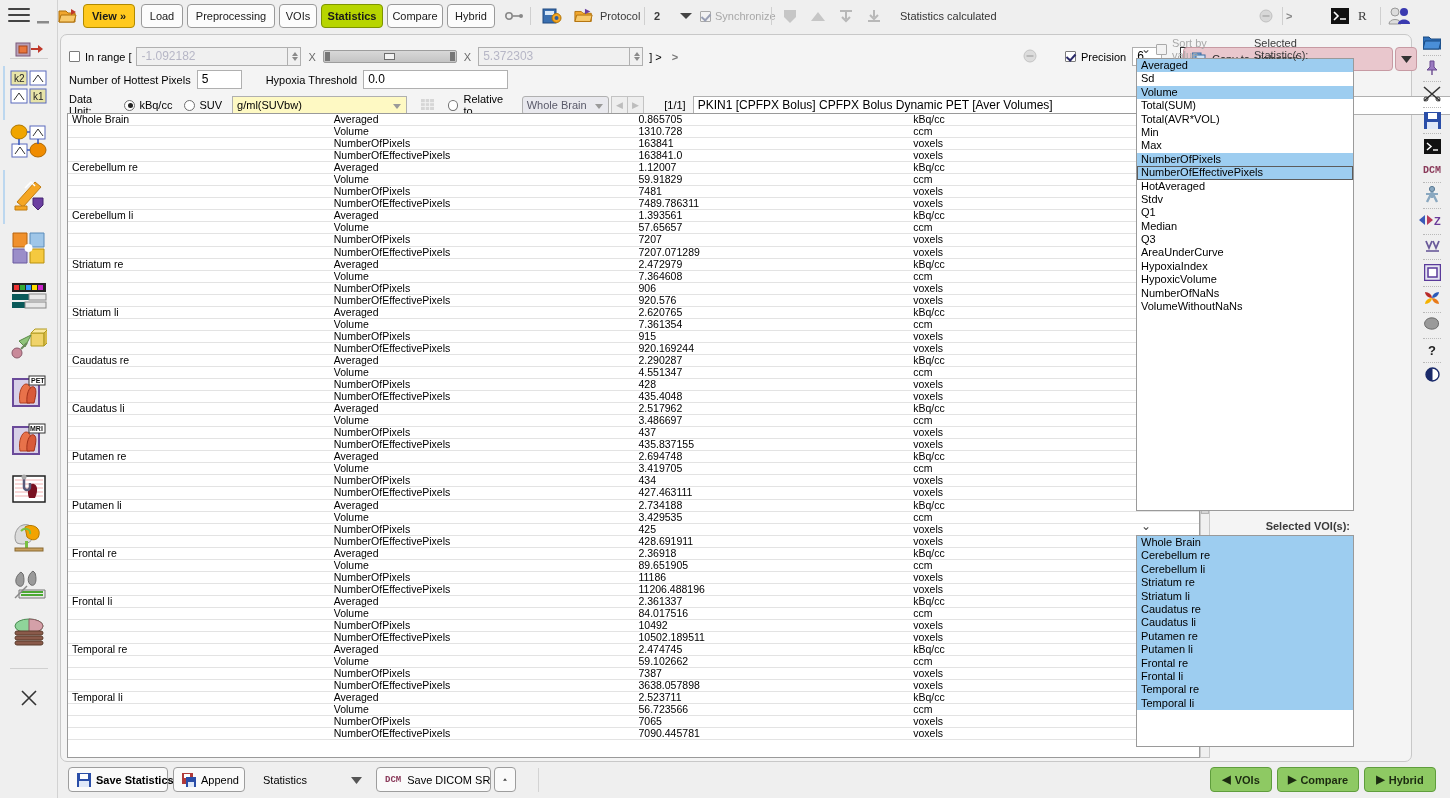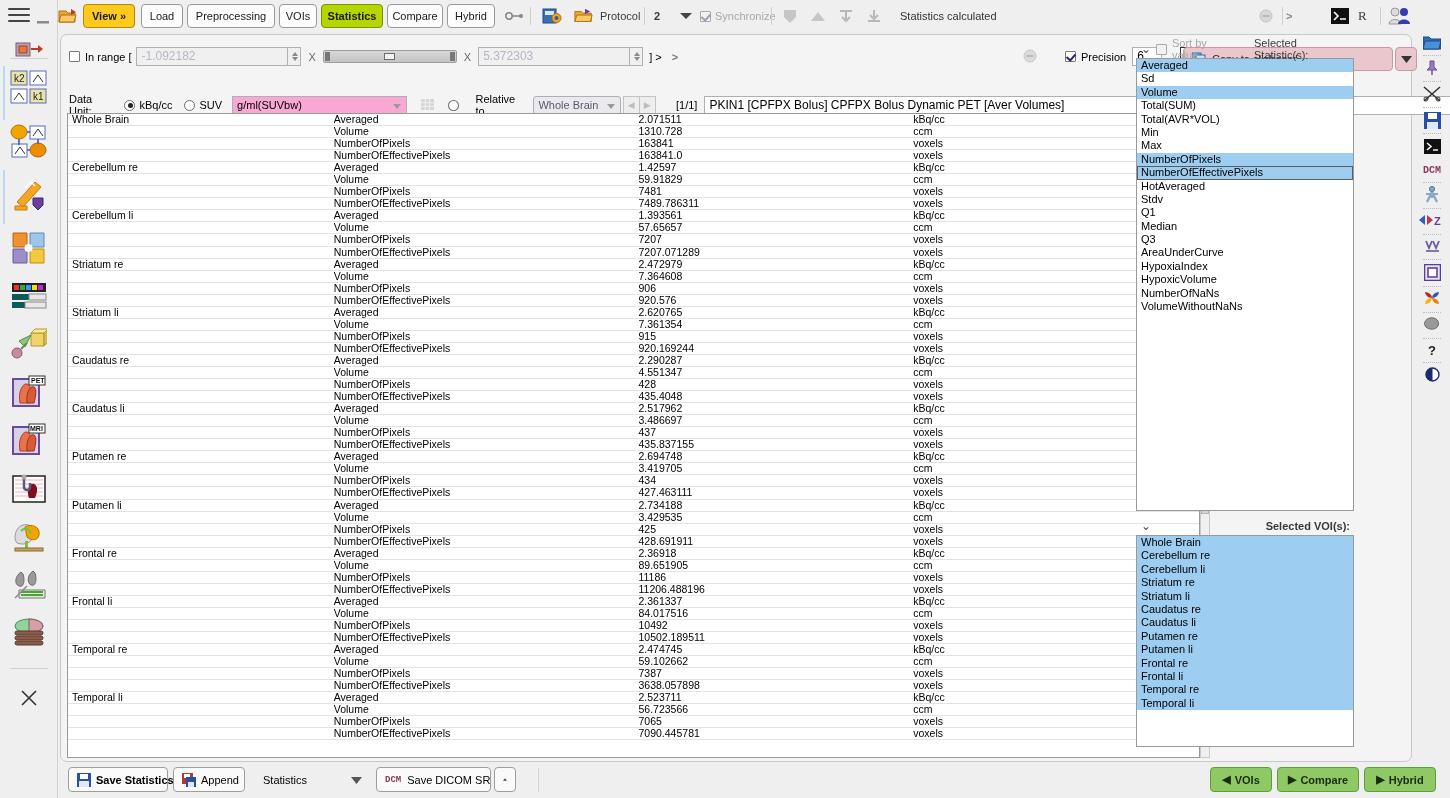--- a/index.html
+++ b/index.html
@@ -76,21 +76,21 @@
   .spinbtns::after { bottom:4px; border-top:4px solid #8a8a8a; }
 
   .slider-track {
     height:13px; border:1px solid #9d9d9d; background:linear-gradient(#d8d8d8,#c4c4c4);
     border-radius:2px; position:relative;
   }
   .slider-knob { position:absolute; top:2px; width:11px; height:7px; background:#f2f2f2; border:1px solid #6c6c6c;}
   .slider-end { position:absolute; top:1px; width:5px; height:9px; background:#777; }
 
   .combo {
-    border:1px solid #b0b0b0; background:#f9a8d4; height:19px; line-height:17px; padding:0 4px;
+    border:1px solid #b0b0b0; background:#fef9c3; height:19px; line-height:17px; padding:0 4px;
     font-size:11px; position:relative; display:flex; align-items:center;
   }
   .combo .arrow { position:absolute; right:5px; top:7px; border-left:4px solid transparent; border-right:4px solid transparent; border-top:5px solid #9a9a9a;}
   .combo.gray { background:#e9e9ee; color:#5a5a6a; border-radius:3px; }
 
   .radio { width:11px; height:11px; border:1px solid #6f6f6f; border-radius:50%; background:#fff; display:inline-block; position:relative; vertical-align:middle;}
   .radio.on::after { content:""; position:absolute; left:2.5px; top:2.5px; width:5px; height:5px; background:#222; border-radius:50%;}
 
   .nav-arrow { width:17px; height:19px; border:1px solid #c3c3c3; background:#eee; display:flex; align-items:center; justify-content:center; color:#bdbdbd; font-size:9px;}
 
@@ -476,20 +476,26 @@
           </svg>
       </span>
       <span>Copy to clipboard</span>
     </div>
     <div class="pinkarrow" style="left:1334px; top:12px;">
       <svg width="11" height="7" viewBox="0 0 11 7">
           <path d="M0 0 L5.5 7 L11 0 z" fill="#333"></path>
         </svg>
     </div>
 
+    <div class="ctl-row" style="left:8px; top:35px; display:flex; align-items:center;">
+      <span>Number of Hottest Pixels</span>
+      <span class="txtfield" style="width:45px;margin-left:6px;">5</span>
+      <span style="margin-left:24px;">Hypoxia Threshold</span>
+      <span class="txtfield" style="width:145px;margin-left:6px;">0.0</span>
+    </div>
 
     <div class="ctl-row" style="left:8px; top:58px; display:flex; align-items:center;">
       <span>Data Unit:</span>
       <span style="margin-left:8px;display:flex;align-items:center;">
         <span class="radio on"></span>
         <span style="margin-left:4px;">kBq/cc</span>
       </span>
       <span style="margin-left:12px;display:flex;align-items:center;">
         <span class="radio"></span>
         <span style="margin-left:4px;">SUV</span>
@@ -499,38 +505,38 @@
         <span class="arrow"></span>
       </span>
       <span style="margin-left:14px;">
         <svg width="13" height="11" viewBox="0 0 13 11">
             <rect x="0" y="0" width="13" height="11" fill="#d6d6d6"></rect>
             <path d="M4.3 0 v11 M8.6 0 v11 M0 3.7 h13 M0 7.4 h13" stroke="#f2f2f2"></path>
           </svg>
       </span>
       <span style="margin-left:14px;display:flex;align-items:center;">
         <span class="radio"></span>
-        <span style="margin-left:17px;">Relative to</span>
+        <span style="margin-left:5px;">Relative to</span>
       </span>
       <span class="combo gray" style="width:90px;margin-left:8px;">
         <span>Whole Brain</span>
         <span class="arrow"></span>
       </span>
       <span class="nav-arrow" style="margin-left:2px;">◀</span>
       <span class="nav-arrow" style="border-left:none;">▶</span>
       <span style="margin-left:20px;">[1/1]</span>
       <span class="txtfield" style="width:840px;margin-left:7px;">PKIN1 [CPFPX Bolus] CPFPX Bolus Dynamic PET [Aver Volumes]</span>
     </div>
 
     <div class="tbl-wrap">
       <div class="tbl-body" id="table-body">
           <div class="trow">
             <div class="c1">Whole Brain</div>
             <div class="c2">Averaged</div>
-            <div class="c3">2.071511</div>
+            <div class="c3">0.865705</div>
             <div class="c4">kBq/cc</div>
           </div>
           <div class="trow">
             <div class="c1"></div>
             <div class="c2">Volume</div>
             <div class="c3">1310.728</div>
             <div class="c4">ccm</div>
           </div>
           <div class="trow">
             <div class="c1"></div>
@@ -540,21 +546,21 @@
           </div>
           <div class="trow">
             <div class="c1"></div>
             <div class="c2">NumberOfEffectivePixels</div>
             <div class="c3">163841.0</div>
             <div class="c4">voxels</div>
           </div>
           <div class="trow">
             <div class="c1">Cerebellum re</div>
             <div class="c2">Averaged</div>
-            <div class="c3">1.42597</div>
+            <div class="c3">1.12007</div>
             <div class="c4">kBq/cc</div>
           </div>
           <div class="trow">
             <div class="c1"></div>
             <div class="c2">Volume</div>
             <div class="c3">59.91829</div>
             <div class="c4">ccm</div>
           </div>
           <div class="trow">
             <div class="c1"></div>

